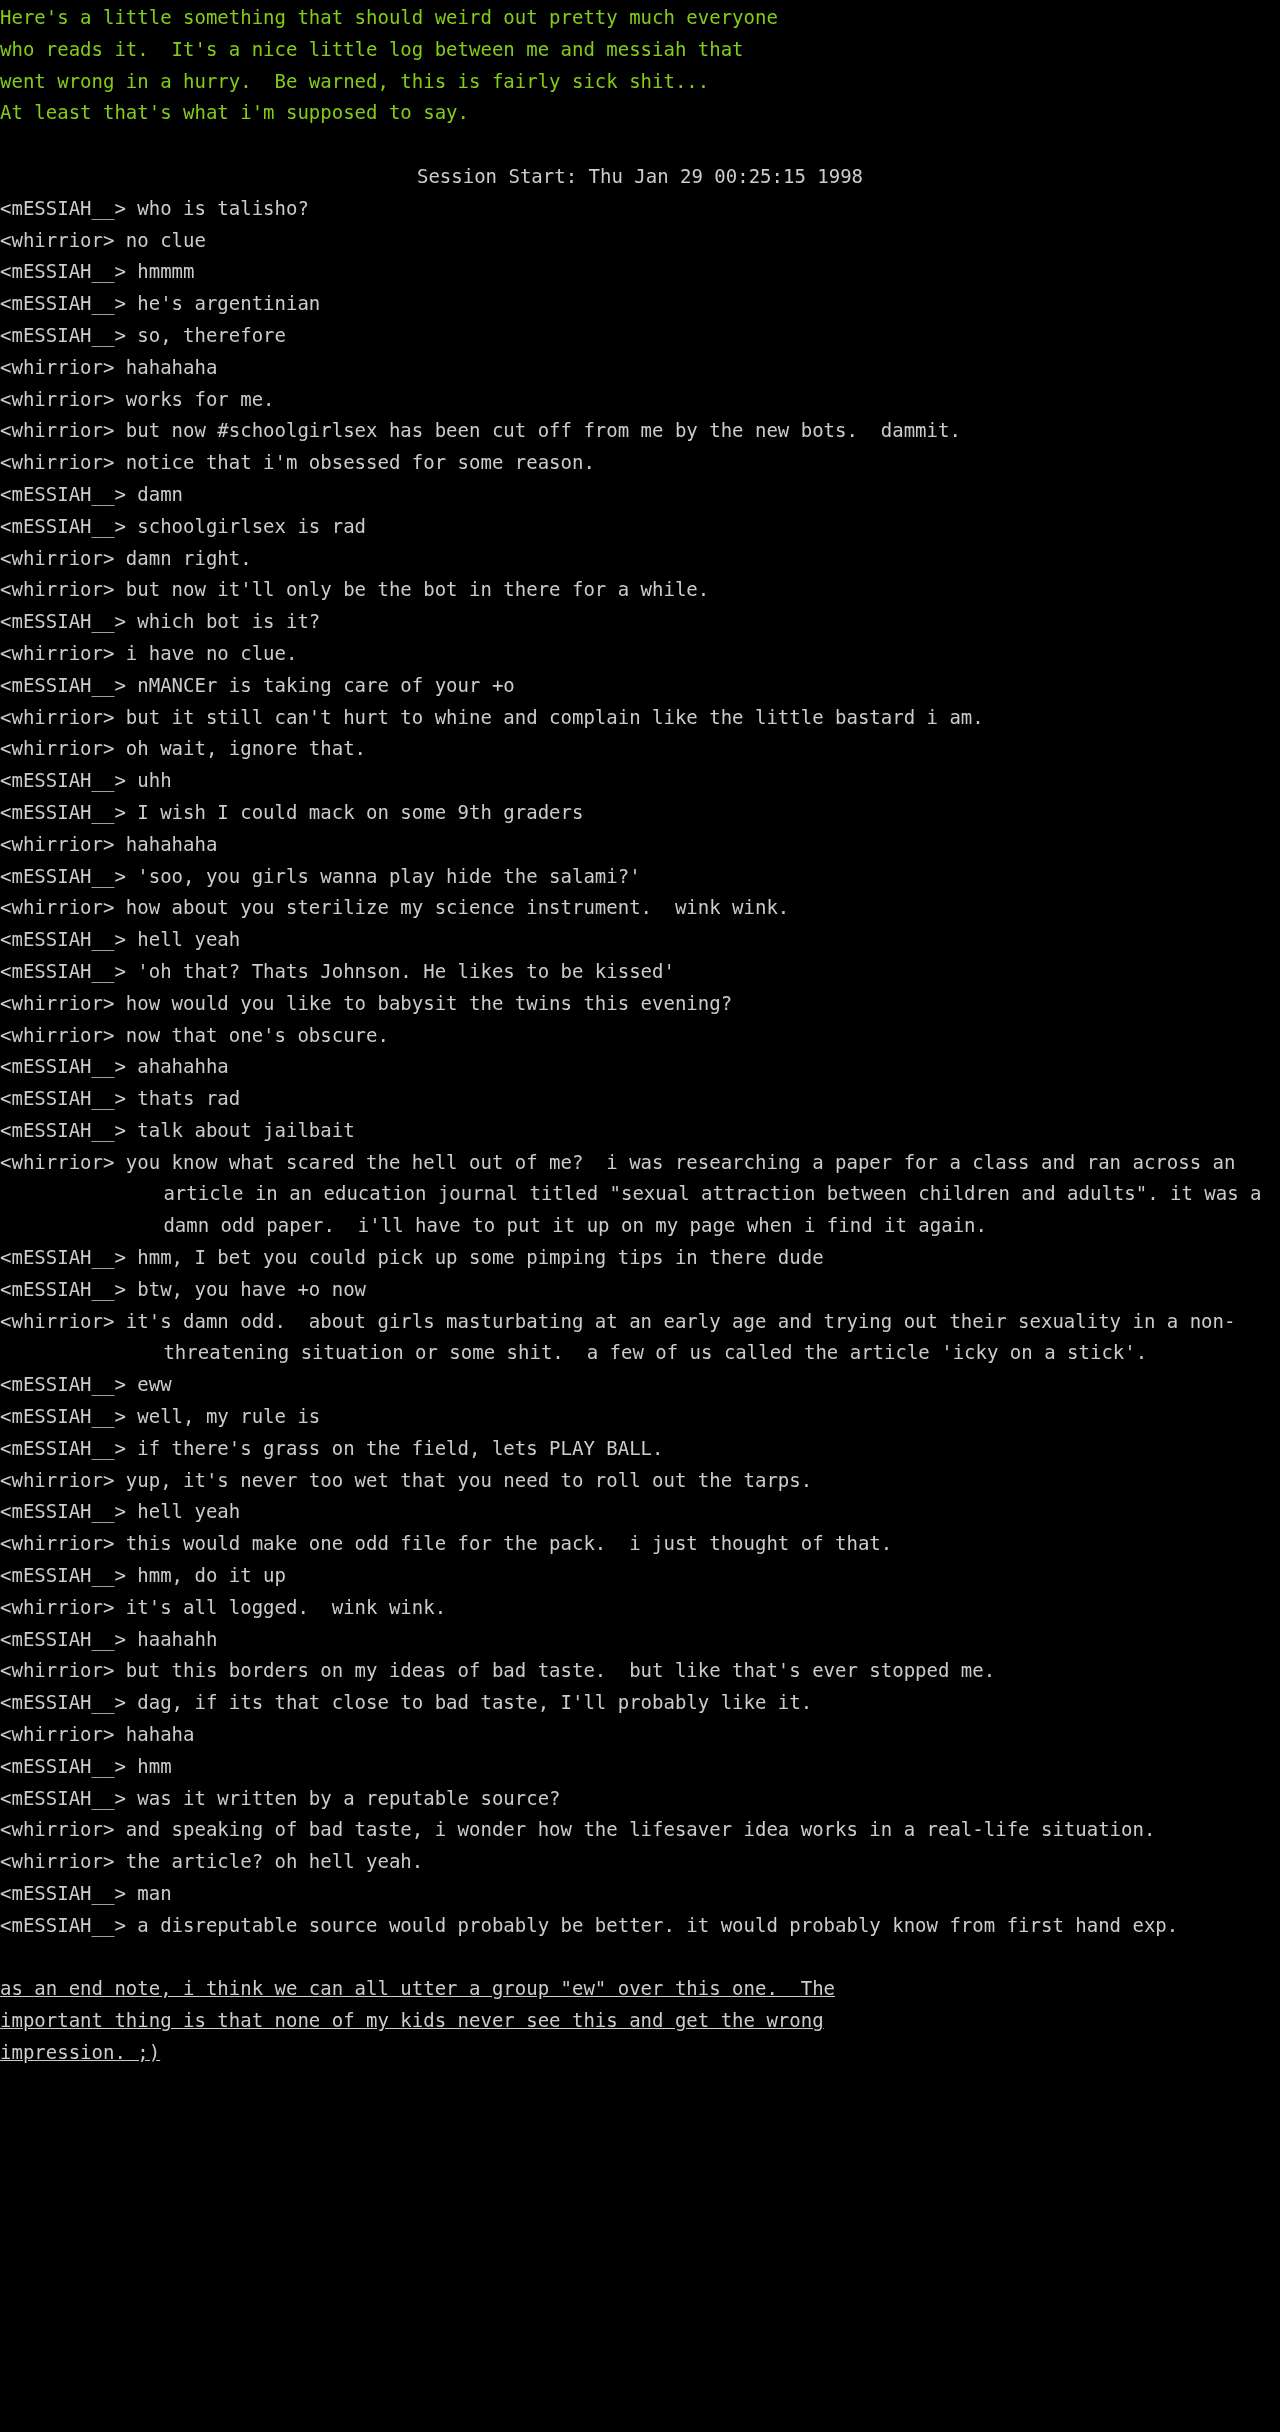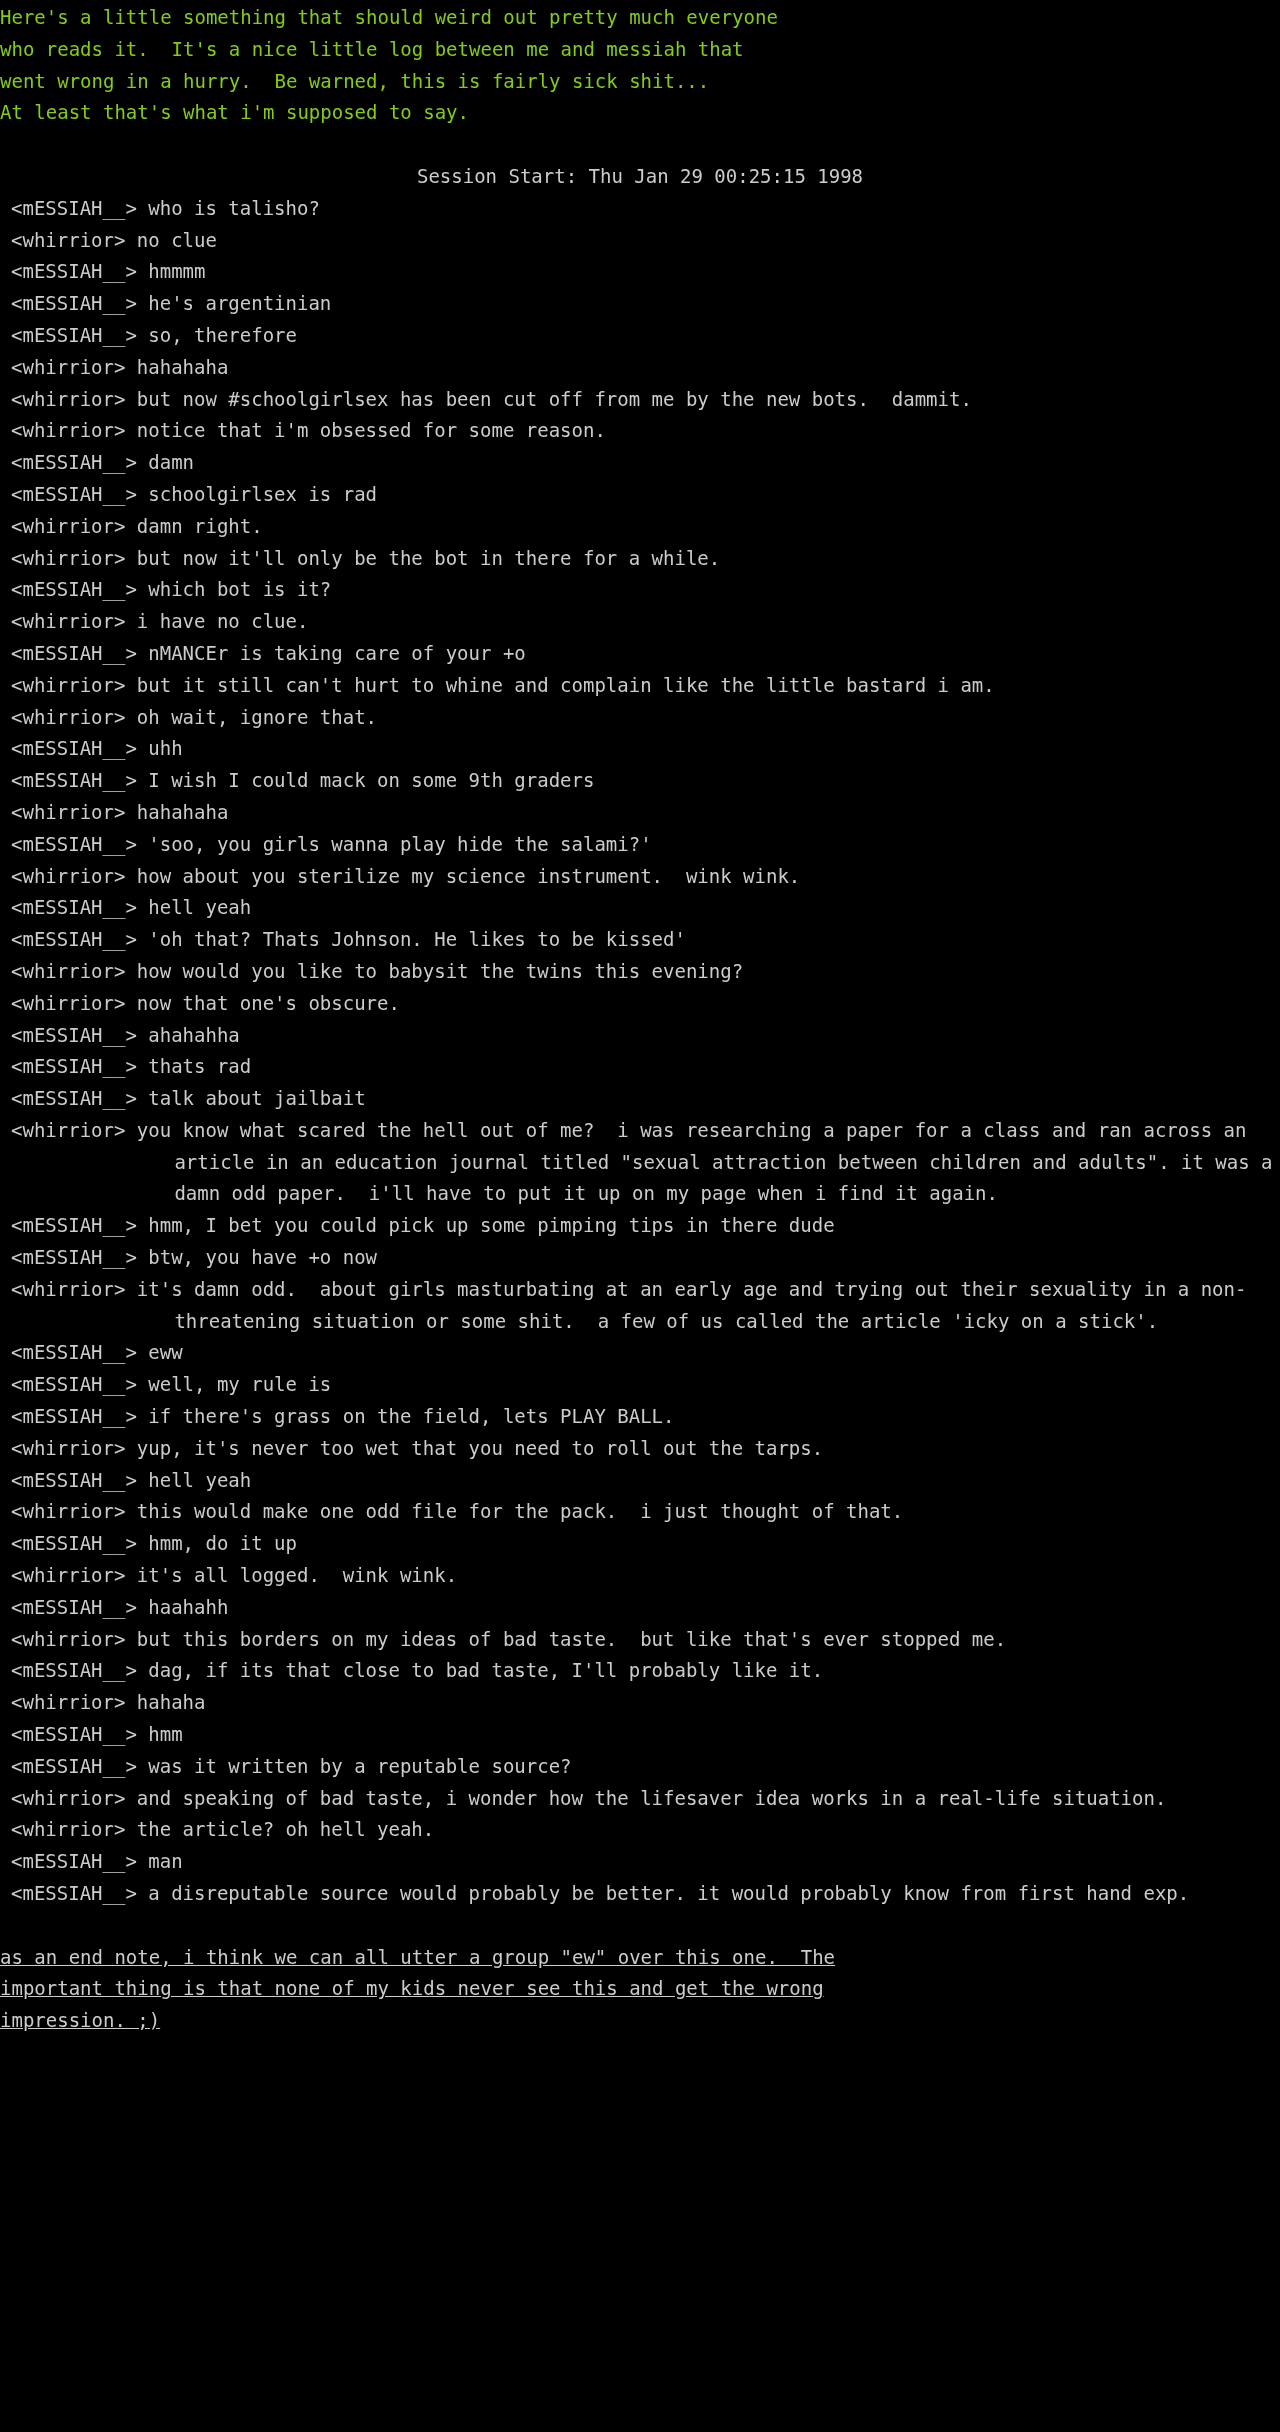--- a/index.html
+++ b/index.html
@@ -30,21 +30,21 @@
   }
   .gap {
     height: 31.8px;
   }
   .session-line {
     padding-left: 0px;
     white-space: pre-wrap;
     text-align: center;
   }
   .log {
-    padding-left: 11px;
+    padding-left: 0px;
     padding-right: 6px;
   }
   .line {
     white-space: pre-wrap;
     word-wrap: break-word;
     padding-left: 8.6em;
     text-indent: -8.6em;
     color: #cccccc;
   }
   .outro {
@@ -69,20 +69,21 @@
 
   <div class="session-line">Session Start: Thu Jan 29 00:25:15 1998</div>
 
   <div class="log" id="log-container">
       <div class="line">&lt;mESSIAH__&gt; who is talisho?</div>
       <div class="line">&lt;whirrior&gt; no clue</div>
       <div class="line">&lt;mESSIAH__&gt; hmmmm</div>
       <div class="line">&lt;mESSIAH__&gt; he's argentinian</div>
       <div class="line">&lt;mESSIAH__&gt; so, therefore</div>
       <div class="line">&lt;whirrior&gt; hahahaha</div>
+      <div class="line">&lt;whirrior&gt; works for me.</div>
       <div class="line">&lt;whirrior&gt; but now #schoolgirlsex has been cut off from me by the new bots.  dammit.</div>
       <div class="line">&lt;whirrior&gt; notice that i'm obsessed for some reason.</div>
       <div class="line">&lt;mESSIAH__&gt; damn</div>
       <div class="line">&lt;mESSIAH__&gt; schoolgirlsex is rad</div>
       <div class="line">&lt;whirrior&gt; damn right.</div>
       <div class="line">&lt;whirrior&gt; but now it'll only be the bot in there for a while.</div>
       <div class="line">&lt;mESSIAH__&gt; which bot is it?</div>
       <div class="line">&lt;whirrior&gt; i have no clue.</div>
       <div class="line">&lt;mESSIAH__&gt; nMANCEr is taking care of your +o</div>
       <div class="line">&lt;whirrior&gt; but it still can't hurt to whine and complain like the little bastard i am.</div>

